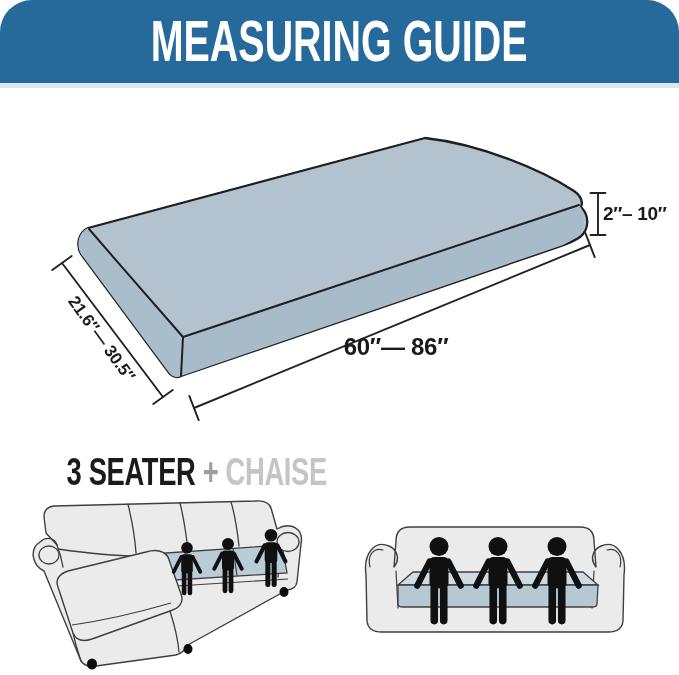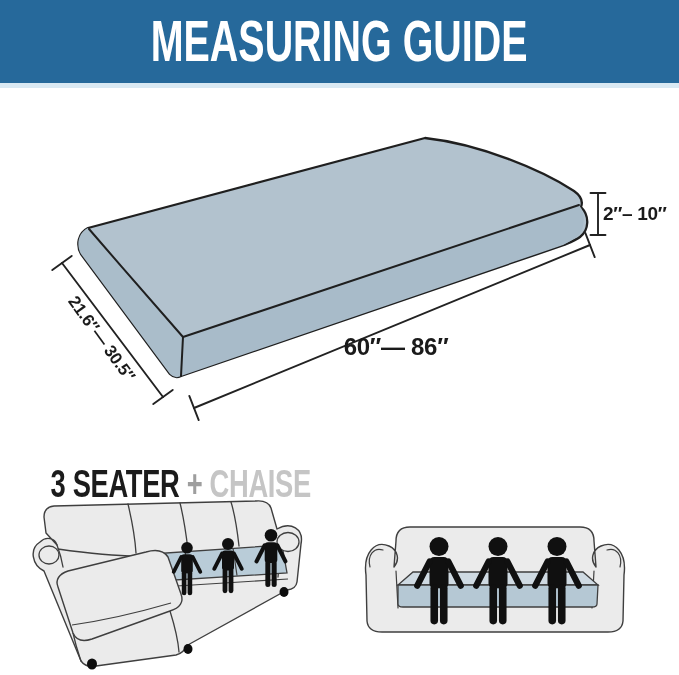--- a/index.html
+++ b/index.html
@@ -1,30 +1,30 @@
 <!DOCTYPE html>
 <html><head>
 <meta charset="utf-8">
 <style>
   html,body{margin:0;padding:0;background:#ffffff;}
   .page{position:relative;width:679px;height:675px;background:#ffffff;overflow:hidden;
-        font-family:"Liberation Sans",sans-serif;}
+        font-family:"Liberation Sans",sans-serif;border-radius:32px;}
   
   .header{position:absolute;left:0;top:0;width:679px;height:83px;background:#26699b;text-align:center;}
   .header-divider{position:absolute;left:0;top:83px;width:679px;height:5px;background:#d9e9f3;}
   .header-title{display:inline-block;margin-top:11px;font-size:58px;font-weight:bold;color:#ffffff;
                 letter-spacing:0px;transform:scaleX(0.68);transform-origin:center;white-space:nowrap;
                 line-height:1.05;}
   
   .main-svg{position:absolute;left:0;top:90px;}
   .sofa-svg{position:absolute;left:0;top:495px;}
   .dim-text{font-family:"Liberation Sans",sans-serif;font-weight:600;fill:#1a1a1a;letter-spacing:-0.3px;}
   
   .labels-row{position:absolute;top:450px;left:0;width:679px;height:44px;}
-  .label-box{position:absolute;top:12px;height:44px;line-height:44px;text-align:center;white-space:nowrap;}
+  .label-box{position:absolute;top:0;height:44px;line-height:44px;text-align:center;white-space:nowrap;padding-left:16px;}
   .label-box-left{left:0;width:354px;}
   .label-box-right{left:349px;width:300px;}
   .big-label{display:inline-block;font-size:38px;font-weight:bold;letter-spacing:-0.5px;
              transform:scaleX(0.72);transform-origin:center;white-space:nowrap;}
   .lbl-main{color:#1b1b1b;}
   .lbl-plus{color:#9e9e9e;}
   .lbl-extra{color:#c5c5c5;}
 </style>
 </head>
 <body>

